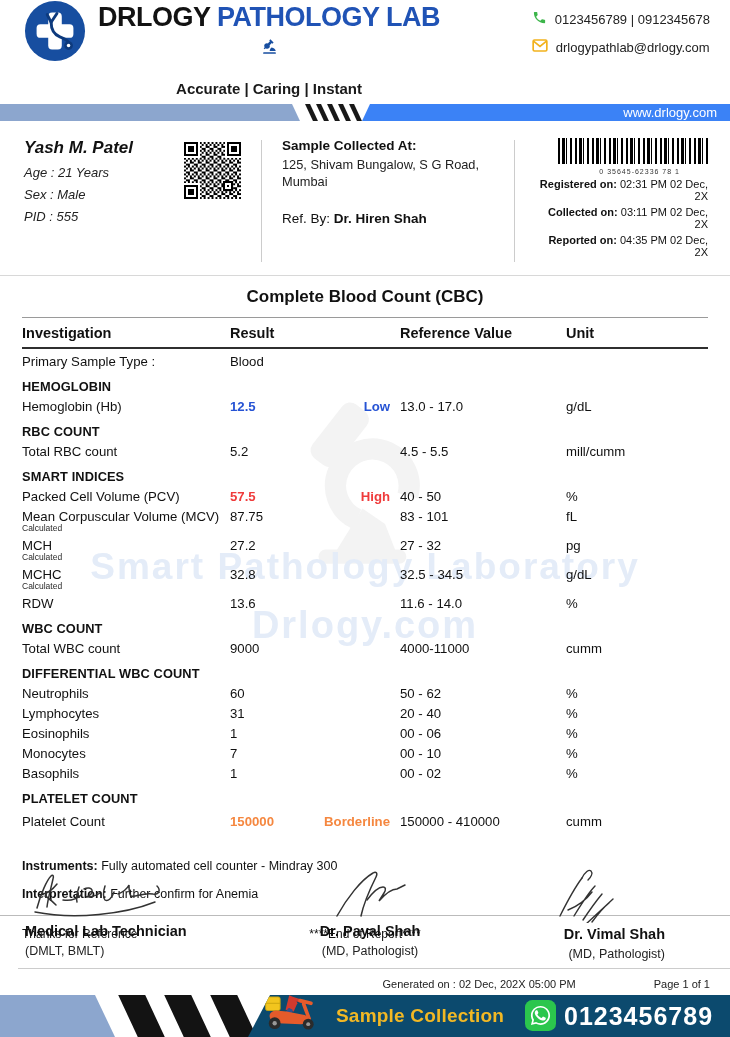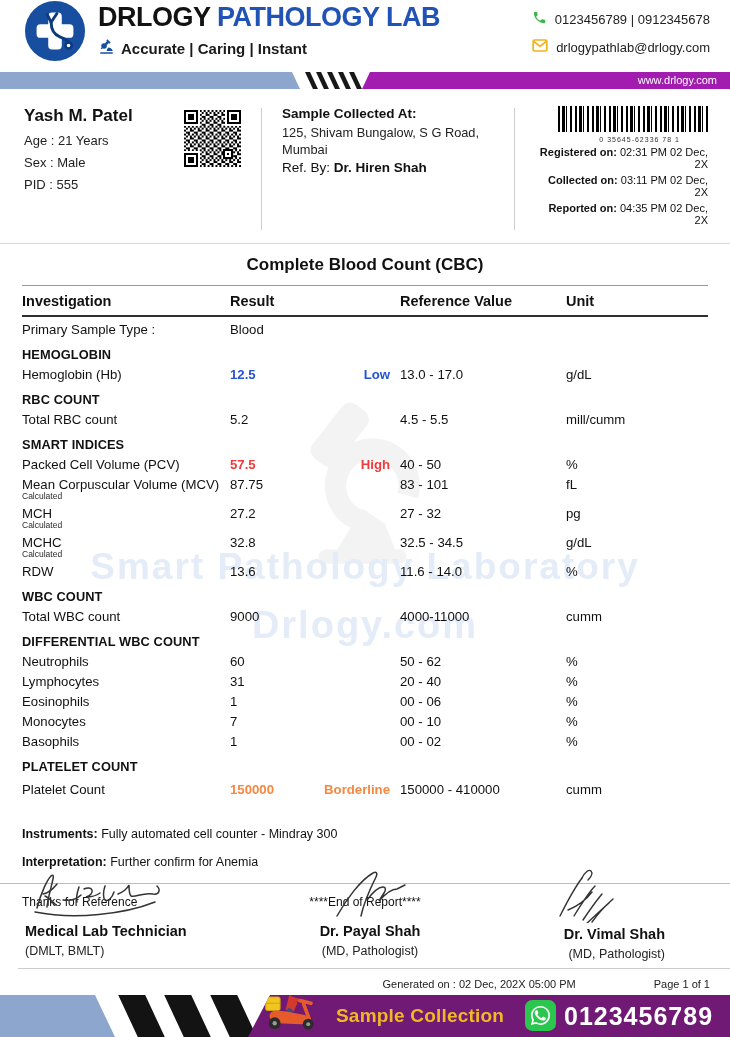--- a/index.html
+++ b/index.html
@@ -14,48 +14,48 @@
 
   .content { position:relative; z-index:1; }
 
   
   .hdr { display:flex; padding:0 20px 0 24px; }
   .logo { width:62px; height:62px; flex:0 0 62px; margin-right:12px; }
   .brand-block { padding-top:2px; }
   .brand-line { font-size:27px; font-weight:bold; letter-spacing:-0.5px; white-space:nowrap; }
   .brand-black { color:#121212; }
   .brand-blue { color:#2053b5; }
-  .tagline-row { display:flex; align-items:center; gap:6px; margin-top:5px; }
+  .tagline-row { display:flex; align-items:center; gap:21px; margin-top:5px;flex-direction:column; }
   .tagline { font-size:15px; font-weight:bold; color:#1a1a1a; }
   .contact { margin-left:auto; padding-top:10px; }
-  .contact-row { display:flex; align-items:center; justify-content:space-between; gap:8px; margin-bottom:9px; }
+  .contact-row { display:flex; align-items:center; justify-content:flex-start; gap:8px; margin-bottom:9px; }
   .contact-txt { font-size:13px; color:#222; }
   .address { margin:7px 0 0 105px; font-size:11px; font-weight:bold; color:#131313; letter-spacing:-0.1px; }
 
   
   .band { position:relative; height:17px; margin-top:7px; }
   .band-left { position:absolute; left:0; top:0; bottom:0; width:310px; background:#8ca6ce;
                clip-path:polygon(0 0, 292px 0, 300px 100%, 0 100%); }
   .band-stripes { position:absolute; left:309px; top:0; bottom:0; display:flex; gap:6px; }
   .band-stripes span { display:block; width:5px; height:100%; background:#181818; transform:skewX(25deg); }
-  .band-right { position:absolute; left:362px; right:0; top:0; bottom:0; background:#a21caf;
+  .band-right { position:absolute; left:362px; right:0; top:0; bottom:0; background:#3b82f6;
                 clip-path:polygon(8px 0, 100% 0, 100% 100%, 0 100%); color:#fff;
-                font-size:11px; line-height:17px; text-align:right; padding-right:13px; }
+                font-size:13px; line-height:17px; text-align:right; padding-right:13px; }
 
   
   .patient { display:flex; padding:17px 22px 13px 24px; }
   .p-name { font-size:17px; font-weight:bold; margin-bottom:7px; }
   .p-line { font-size:13px; margin-bottom:7px; color:#222; }
-  .p-col1 { width:160px; }
+  .p-col1 { width:160px;font-style:italic; }
   .qr { width:57px; height:57px; margin-top:4px; }
   .vdiv { width:1px; background:#ccc; margin:2px 20px 0 20px; }
   .p-col2 { width:212px; }
   .s-label { font-size:13.5px; font-weight:bold; margin-bottom:3px; }
   .s-addr { font-size:12.8px; color:#222; line-height:17px; }
-  .s-ref { font-size:13.5px; margin-top:2px; }
+  .s-ref { font-size:13.5px; margin-top:21px; }
   .s-ref .b { font-weight:bold; }
   .p-col3 { flex:1; text-align:right; }
   .barcode { display:inline-block; width:150px; height:26px;
     background:repeating-linear-gradient(90deg,#000 0 2px,#fff 2px 4px,#000 4px 7px,#fff 7px 8px,#000 8px 9px,#fff 9px 12px,#000 12px 14px,#fff 14px 17px); }
   .barcode-num { font-size:7px; letter-spacing:1px; color:#333; margin:0 28px 3px 0; }
   .meta-line { font-size:11px; margin-bottom:4px; }
   .meta-line .b { font-weight:bold; }
 
   .divider-full { border-top:1px solid #d8d8d8; }
 
@@ -92,21 +92,21 @@
   .sig3 { left:505px; width:160px; text-align:right; }
 
   
   .foot-divider { position:absolute; left:18px; right:0; bottom:68px; border-top:1px solid #ccc; z-index:1; }
   .foot-meta { position:absolute; right:20px; bottom:47px; display:flex; gap:78px; font-size:11px; color:#222; z-index:1; }
   .bottom-band { position:absolute; left:0; right:0; bottom:0; height:42px; z-index:2; }
   .bb-left { position:absolute; left:0; top:0; bottom:0; width:130px; background:#8ca6ce;
              clip-path:polygon(0 0, 95px 0, 115px 100%, 0 100%); }
   .bb-stripes { position:absolute; left:128px; top:0; bottom:0; display:flex; gap:19px; }
   .bb-stripes span { display:block; width:27px; height:100%; background:#131313; transform:skewX(25deg); }
-  .bb-right { position:absolute; left:248px; right:0; top:0; bottom:0; background:#701a75;
+  .bb-right { position:absolute; left:248px; right:0; top:0; bottom:0; background:#0c4a6e;
               clip-path:polygon(22px 0, 100% 0, 100% 100%, 0 100%); }
   .scooter { position:absolute; left:14px; bottom:1px; }
   .sc-label { position:absolute; left:88px; top:0; line-height:42px; font-size:19px; font-weight:bold;
               color:#f2b824; letter-spacing:0.2px; }
   .wa-icon { position:absolute; left:277px; top:5px; }
   .wa-num { position:absolute; left:316px; top:0; line-height:42px; font-size:25px; font-weight:bold;
             color:#fff; letter-spacing:1px; }
 </style>
 </head>
 <body>

